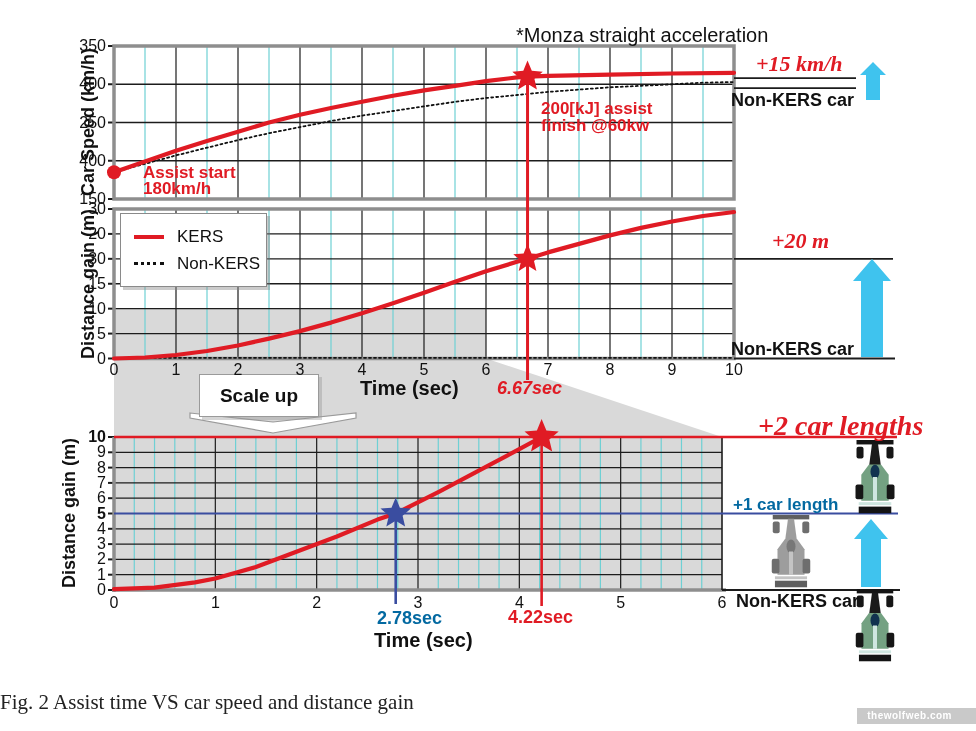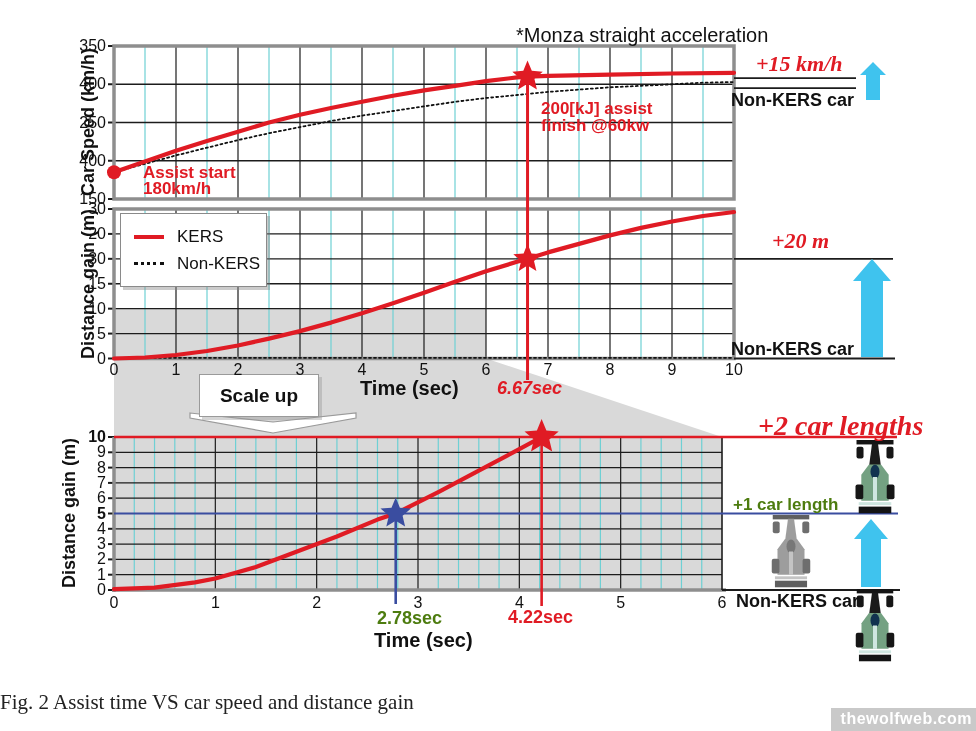--- a/index.html
+++ b/index.html
@@ -2,39 +2,39 @@
 <html><head>
 <meta charset="utf-8">
 <style>
   html,body{margin:0;padding:0;background:#ffffff;}
   .fig{position:relative;width:976px;height:731px;background:#fff;overflow:hidden;
        font-family:"Liberation Sans",sans-serif;}
   #gfx{position:absolute;left:0;top:0;}
   .t{position:absolute;white-space:nowrap;color:#111;}
   .bold{font-weight:bold;}
   .red{color:#e01b24;}
-  .navy{color:#4d7c0f;}
+  .navy{color:#0369a1;}
   .italic{font-style:italic;font-family:Liberation Serif, serif;}
   .yaxis{transform:translate(-50%,-50%) rotate(-90deg);transform-origin:center;font-weight:bold;font-size:18px;}
   .tick{position:absolute;font-size:16px;color:#111;}
   .tick.yr{text-align:right;width:42px;}
   .tick.xc{text-align:center;width:40px;}
   .legend{position:absolute;left:120px;top:213px;width:147px;height:74px;background:#fff;
           border:1px solid #8a8a8a;box-shadow:3px 3px 0 rgba(140,140,140,.45);
           display:flex;flex-direction:column;justify-content:center;gap:7px;padding-left:13px;box-sizing:border-box;}
   .lrow{display:flex;align-items:center;gap:13px;font-size:17px;color:#111;}
   .lsample-solid{width:30px;height:4px;background:#e01b24;}
   .lsample-dot{width:30px;height:0;border-top:3px dotted #111;}
   .scalebox{position:absolute;left:199px;top:374px;width:118px;height:41px;background:#fff;
             border:1px solid #9a9a9a;box-shadow:3px 3px 0 rgba(150,150,150,.4);
             display:flex;align-items:center;justify-content:center;font-weight:bold;font-size:19px;color:#111;}
   .caption{position:absolute;left:0;top:690px;width:976px;text-align:left;
            font-family:"Liberation Serif",serif;font-size:21px;color:#222;}
   .watermark{position:absolute;right:0;top:708px;background:#c9c9c9;color:#fff;
-             font-weight:bold;font-size:16px;padding:2px 4px 3px 10px;letter-spacing:.5px;}
+             font-weight:bold;font-size:10px;padding:2px 24px 3px 10px;letter-spacing:.5px;}
 </style>
 </head>
 <body>
 
 <div class="fig">
 
   <svg id="gfx" width="976" height="731">
       <rect x="114" y="308.6666666666667" width="372" height="49.833333333333314" fill="#d9d9d9"></rect>
       <polygon fill="#d9d9d9" points="114.0,358.5 486.0,358.5 722.0,437.0 114.0,437.0"></polygon>
       <rect x="114" y="437" width="608" height="153" fill="#d9d9d9"></rect>

